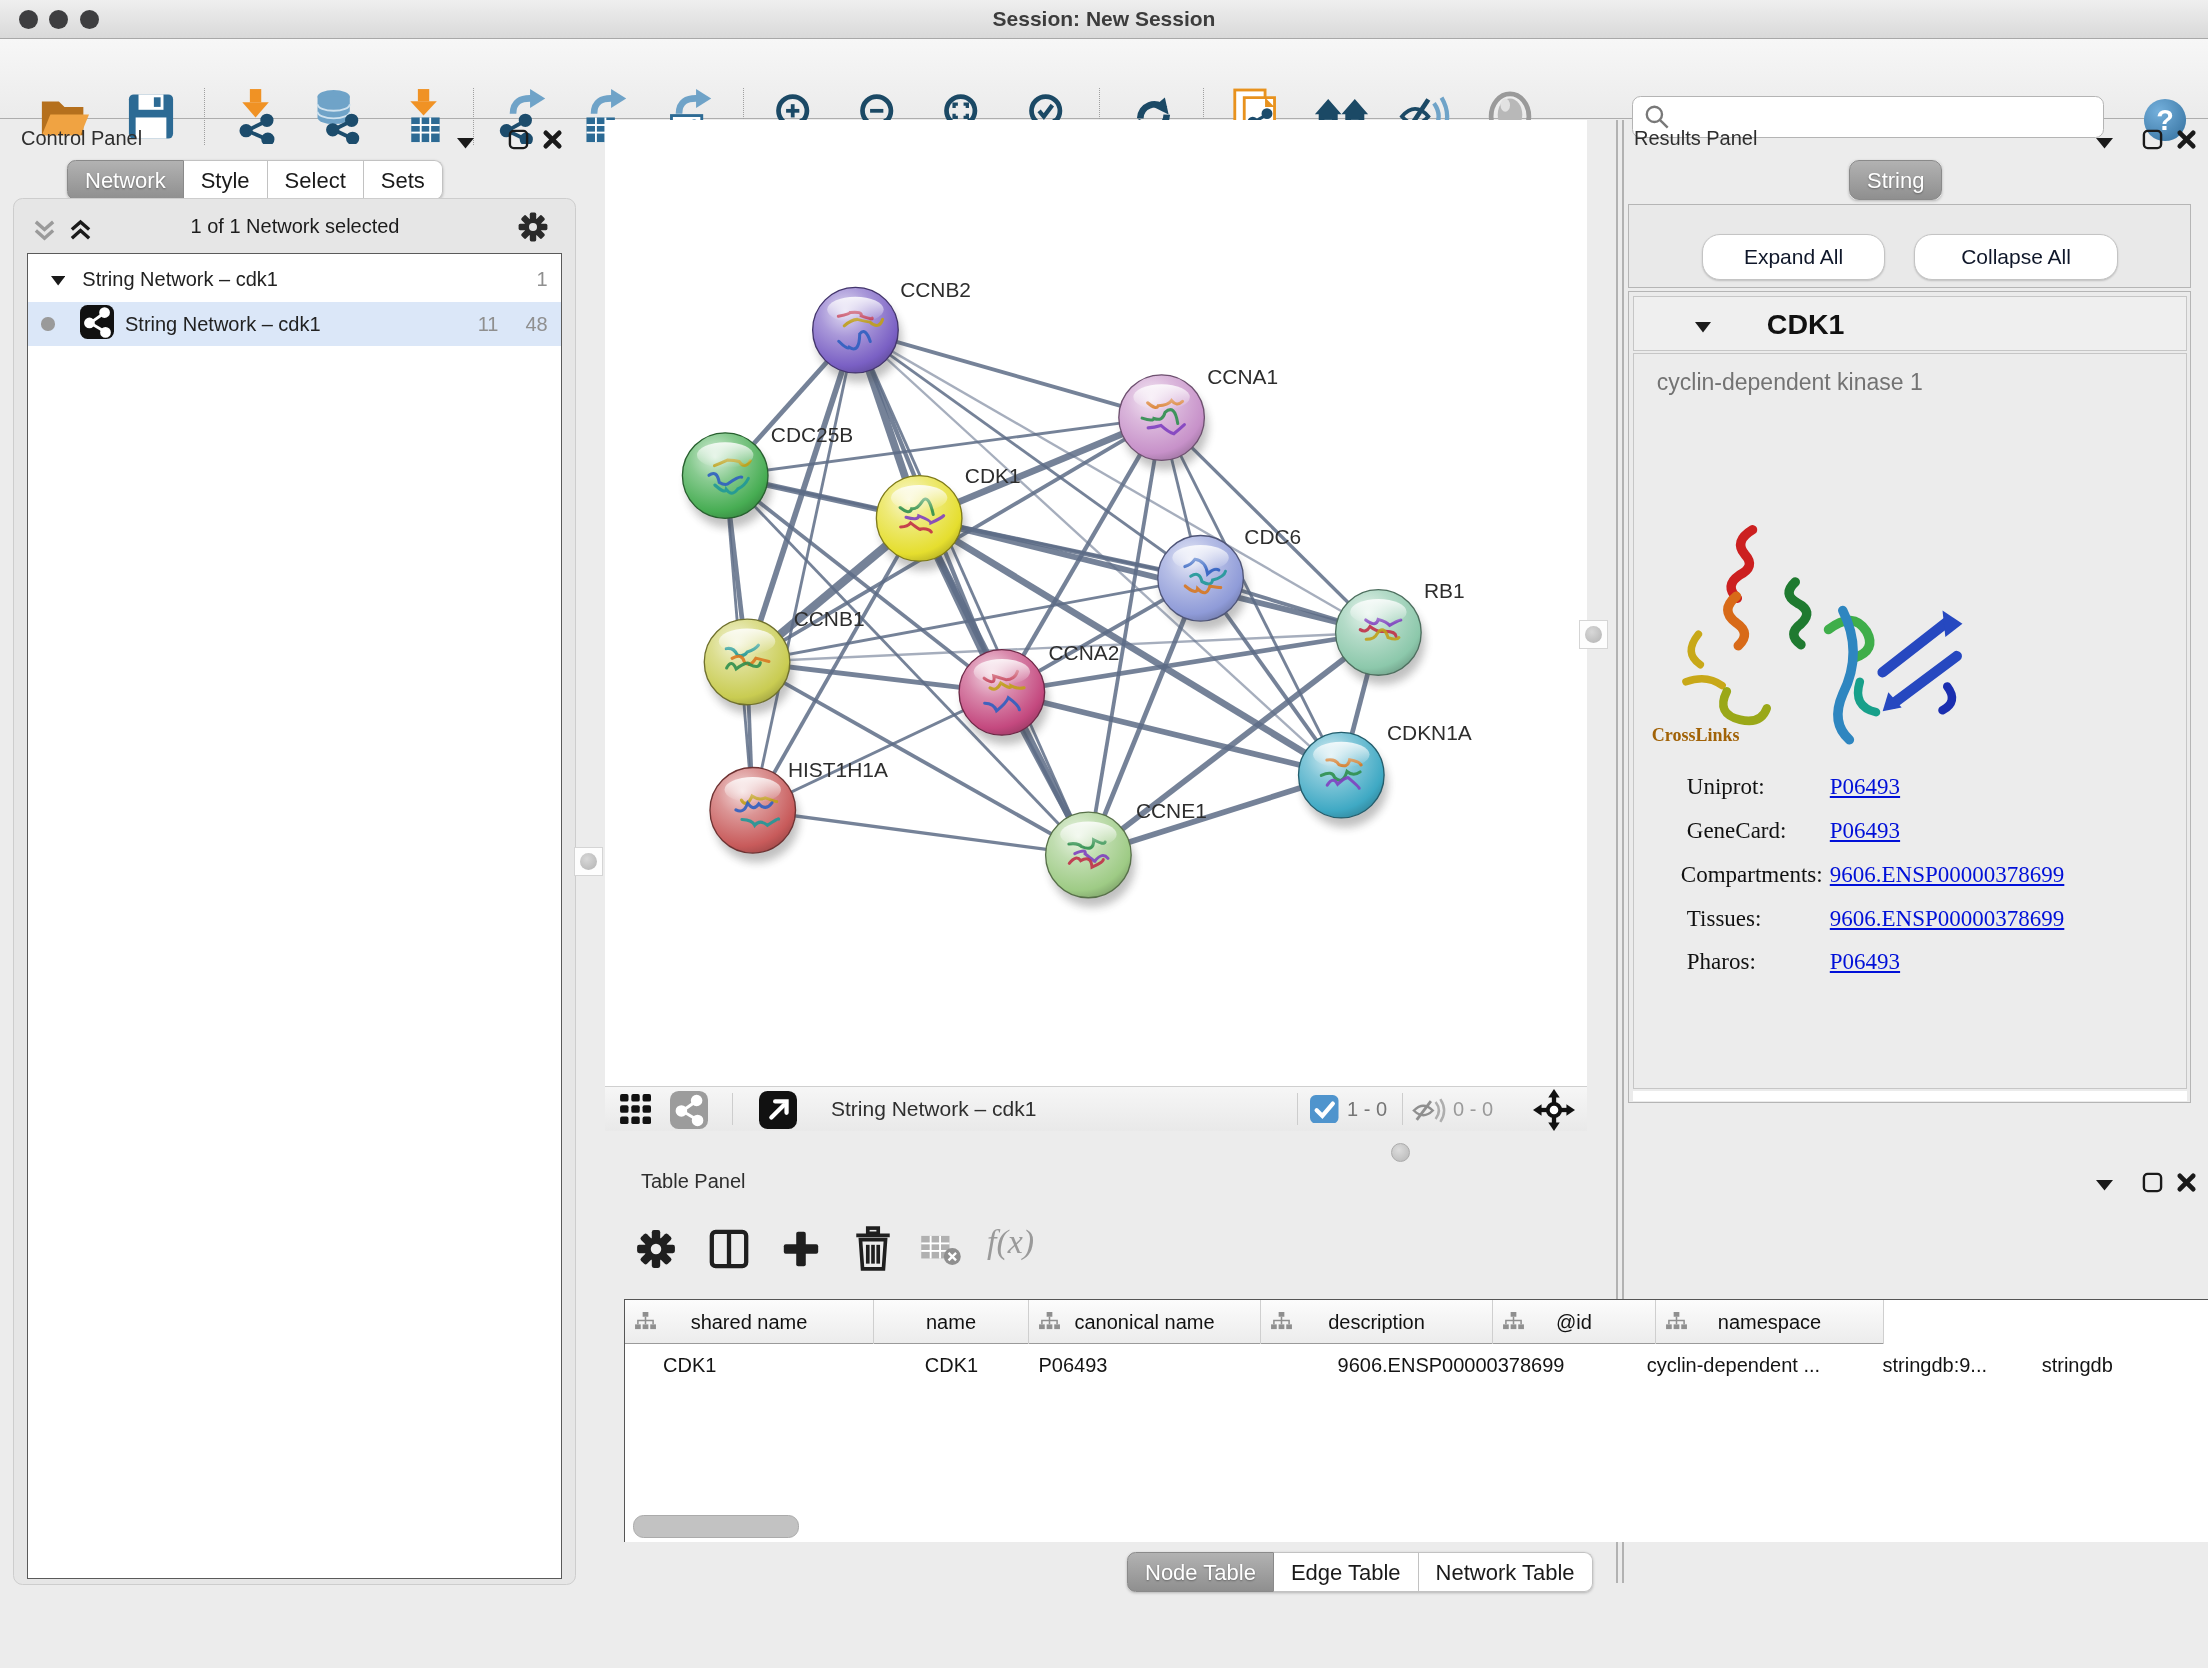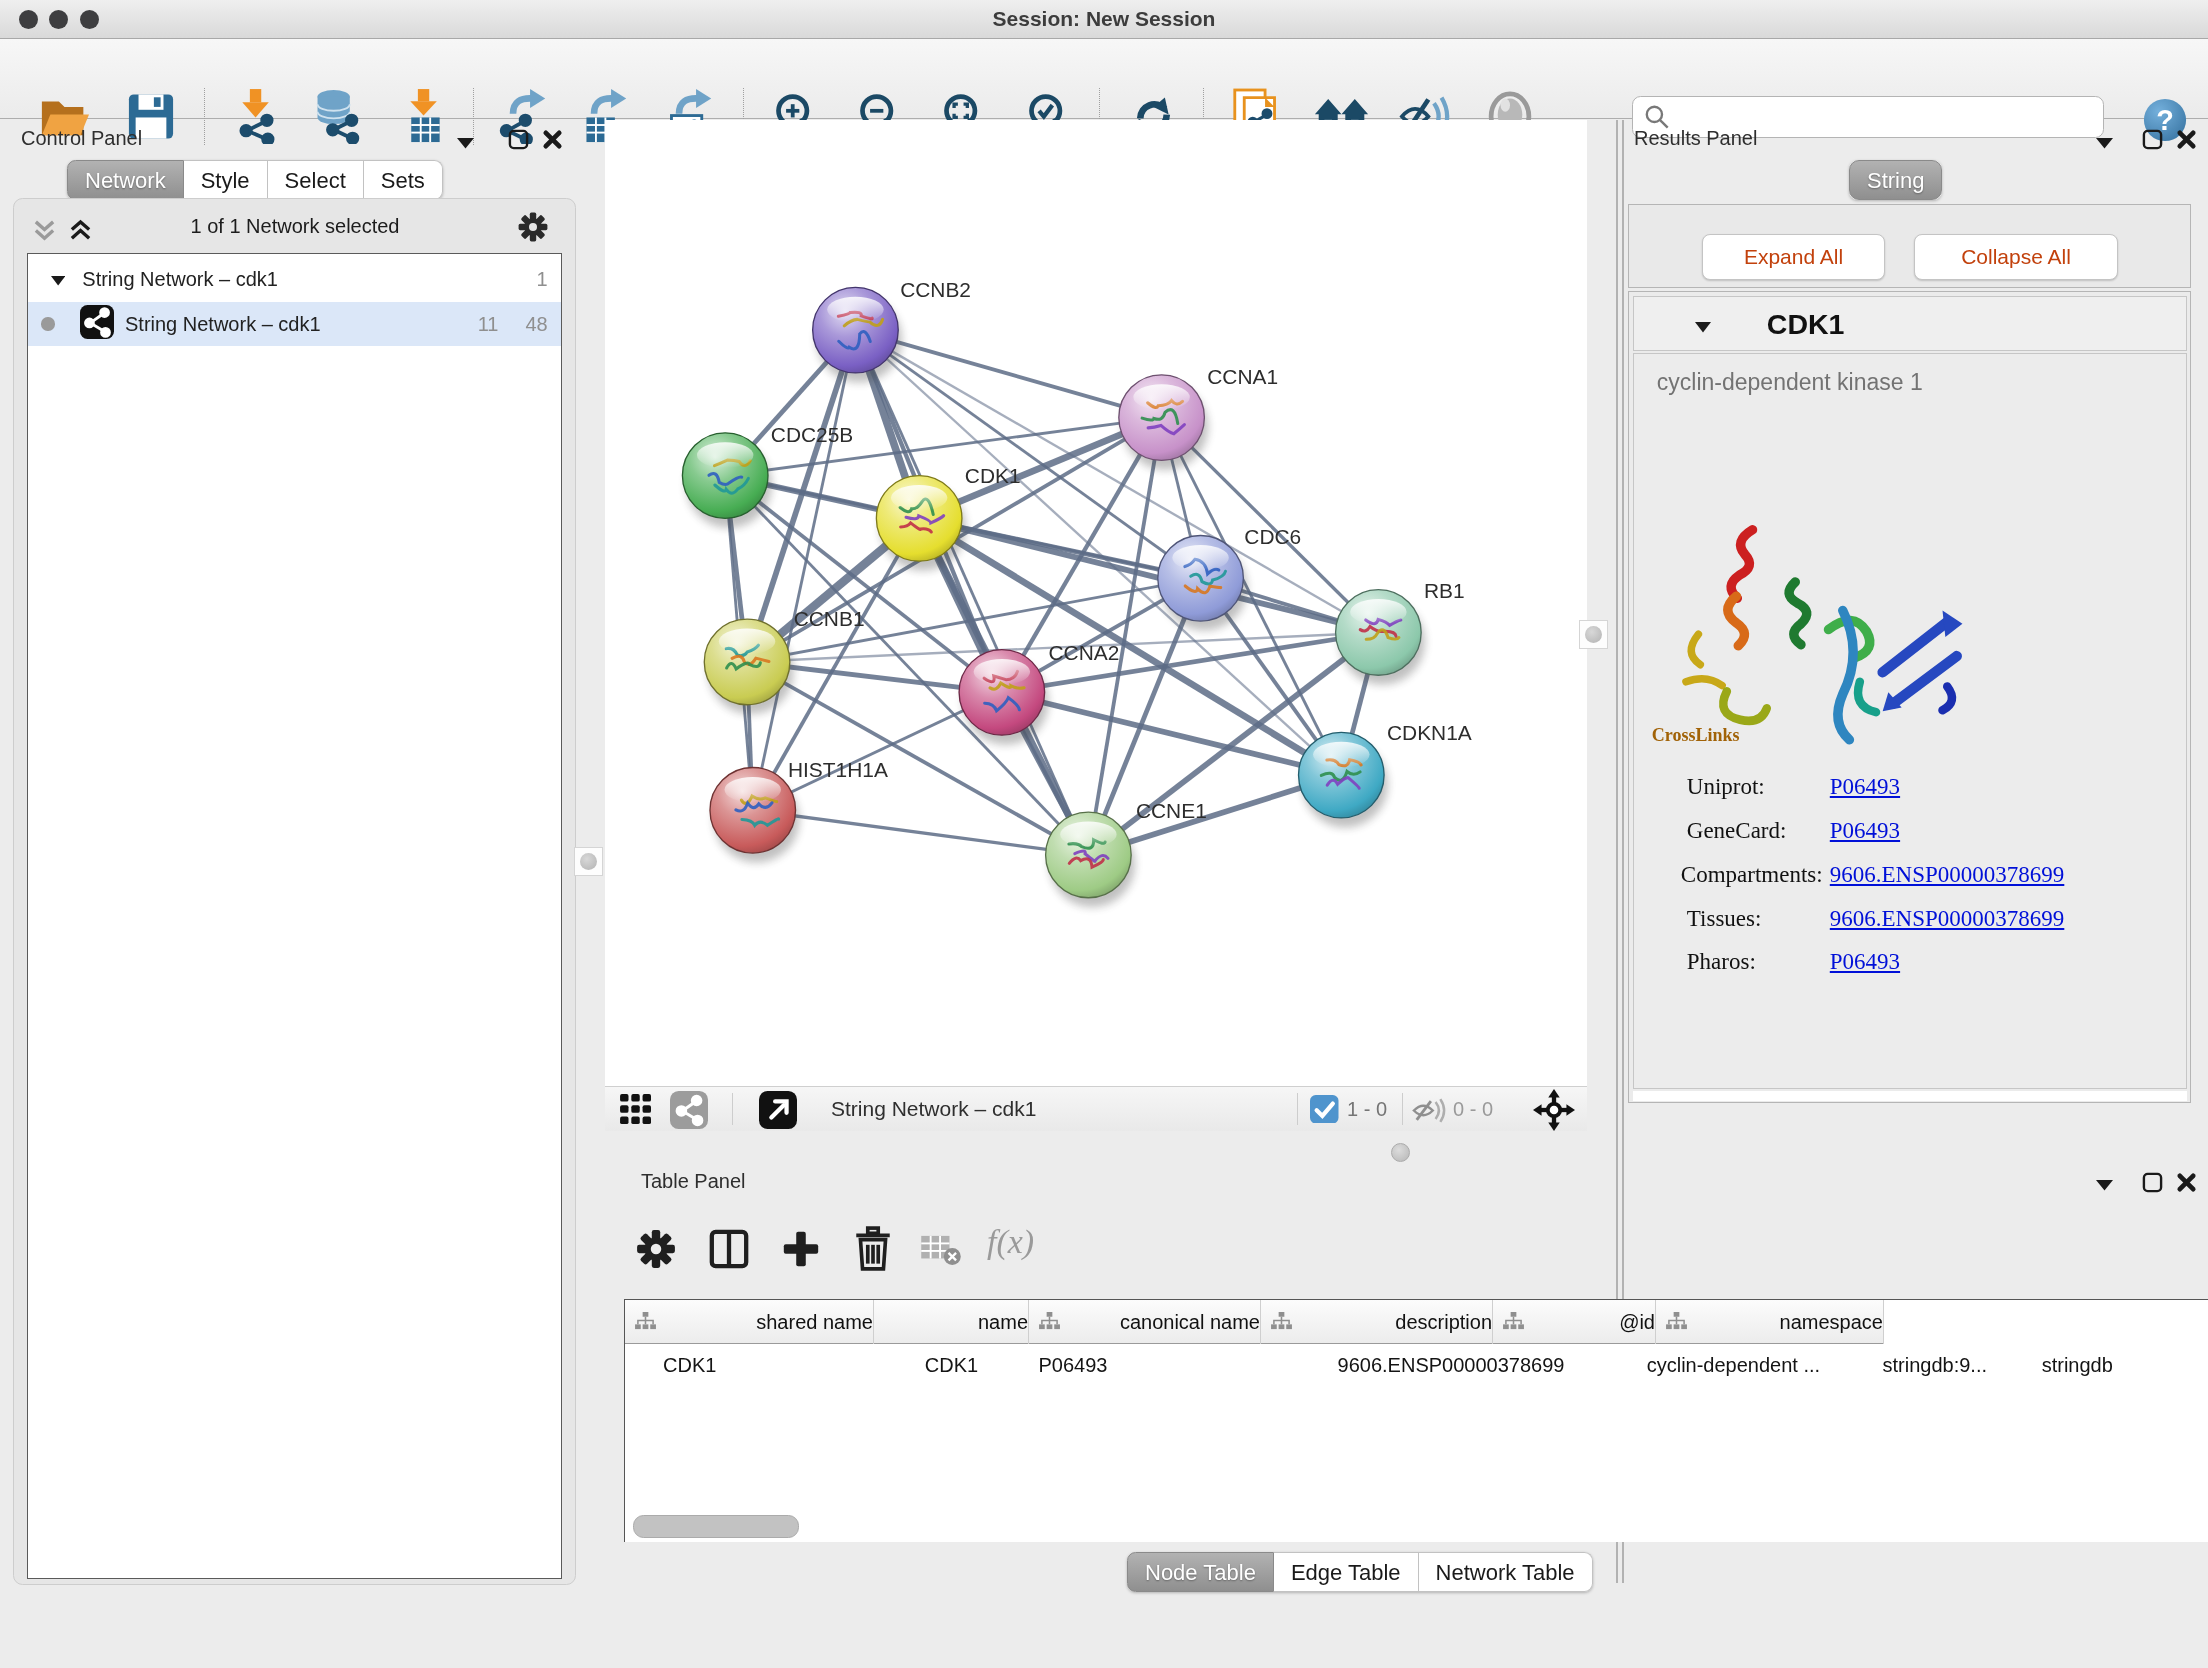--- a/index.html
+++ b/index.html
@@ -25,28 +25,28 @@
   .ctl-container{position:absolute;left:13.3px;top:198px;width:561px;height:1385px;background:#e6e6e6;border:1px solid #cdcdcd;border-radius:9.5px;}
   .listbox{position:absolute;left:27px;top:253px;width:535px;height:1326px;background:#fff;border:1.9px solid #5a5a5a;box-sizing:border-box;}
   .treerow{position:absolute;left:0;width:100%;height:44px;display:flex;align-items:center;font-size:20px;}
   .count{color:#8f8f8f;}
   
   .canvas{position:absolute;left:605px;top:120px;width:982px;height:966px;background:#fff;}
   .canvasbar{position:absolute;left:605px;top:1086px;width:982px;height:44px;background:linear-gradient(#f6f6f6,#e9e9e9);border-top:1px solid #cfcfcf;}
   .cbsep{position:absolute;top:5.7px;height:32px;border-left:1px solid #cdcdcd;}
   
   .rbox{position:absolute;background:#e9e9e9;border:1px solid #b5b5b5;box-sizing:border-box;}
-  .btn{position:absolute;background:#fff;border:1px solid #c4c4c4;border-radius:8px;font-size:21px;color:#c2410c;display:flex;align-items:center;justify-content:center;box-shadow:0 1px 1.9px rgba(0,0,0,.18);}
+  .btn{position:absolute;background:#fff;border:1px solid #c4c4c4;border-radius:18px;font-size:21px;color:#0f172a;display:flex;align-items:center;justify-content:center;box-shadow:0 1px 1.9px rgba(0,0,0,.18);}
   .serif{font-family:"Liberation Serif",serif;}
   .xrow{position:absolute;left:1682px;font-family:"Liberation Serif",serif;font-size:23px;color:#111;}
   .xlink{position:absolute;left:1824px;font-family:"Liberation Serif",serif;font-size:23px;color:#0010d8;text-decoration:underline;}
   
   .tblwrap{position:absolute;left:624px;top:1299px;width:1585px;height:243px;background:#fff;border-top:1.9px solid #555;border-left:1.9px solid #555;box-sizing:border-box;overflow:hidden;}
   .thead{position:absolute;left:0;top:0;height:44px;display:flex;background:linear-gradient(#fcfcfc,#ececec);border-bottom:1.9px solid #9a9a9a;box-sizing:border-box;}
-  .thcell{position:relative;height:44px;display:flex;align-items:center;justify-content:flex-end;border-right:1px solid #cfcfcf;box-sizing:border-box;font-size:20px;color:#111;flex:0 0 auto;}
+  .thcell{position:relative;height:44px;display:flex;align-items:center;justify-content:center;border-right:1px solid #cfcfcf;box-sizing:border-box;font-size:20px;color:#111;flex:0 0 auto;}
   .thcell .hier{position:absolute;left:9.5px;top:12.4px;}
   .trow{position:absolute;left:0;top:44px;height:42px;display:flex;}
   .tdcell{height:42px;display:flex;align-items:center;font-size:20px;color:#141414;flex:0 0 auto;overflow:hidden;white-space:nowrap;box-sizing:border-box;}
   .hthumb{position:absolute;left:7.6px;top:215px;width:164px;height:21px;background:#c2c2c2;border:1px solid #ababab;border-radius:10.5px;}
   
   .statusbar{position:absolute;left:0;top:1598px;width:2208px;height:70px;background:#ececec;border-top:1px solid #cccccc;}
   .sbtn{position:absolute;background:#f8f8f8;border:1.9px solid #a8a8a8;border-radius:3.8px;display:flex;align-items:center;justify-content:center;}
   .sash{position:absolute;width:27px;height:27px;background:#fdfdfd;border:1px solid #d5d5d5;display:flex;align-items:center;justify-content:center;}
   .sashdot{width:17px;height:17px;border-radius:50%;background:radial-gradient(circle at 40% 35%,#d8d8d8,#b2b2b2);}
   .nowrap{white-space:nowrap;}

